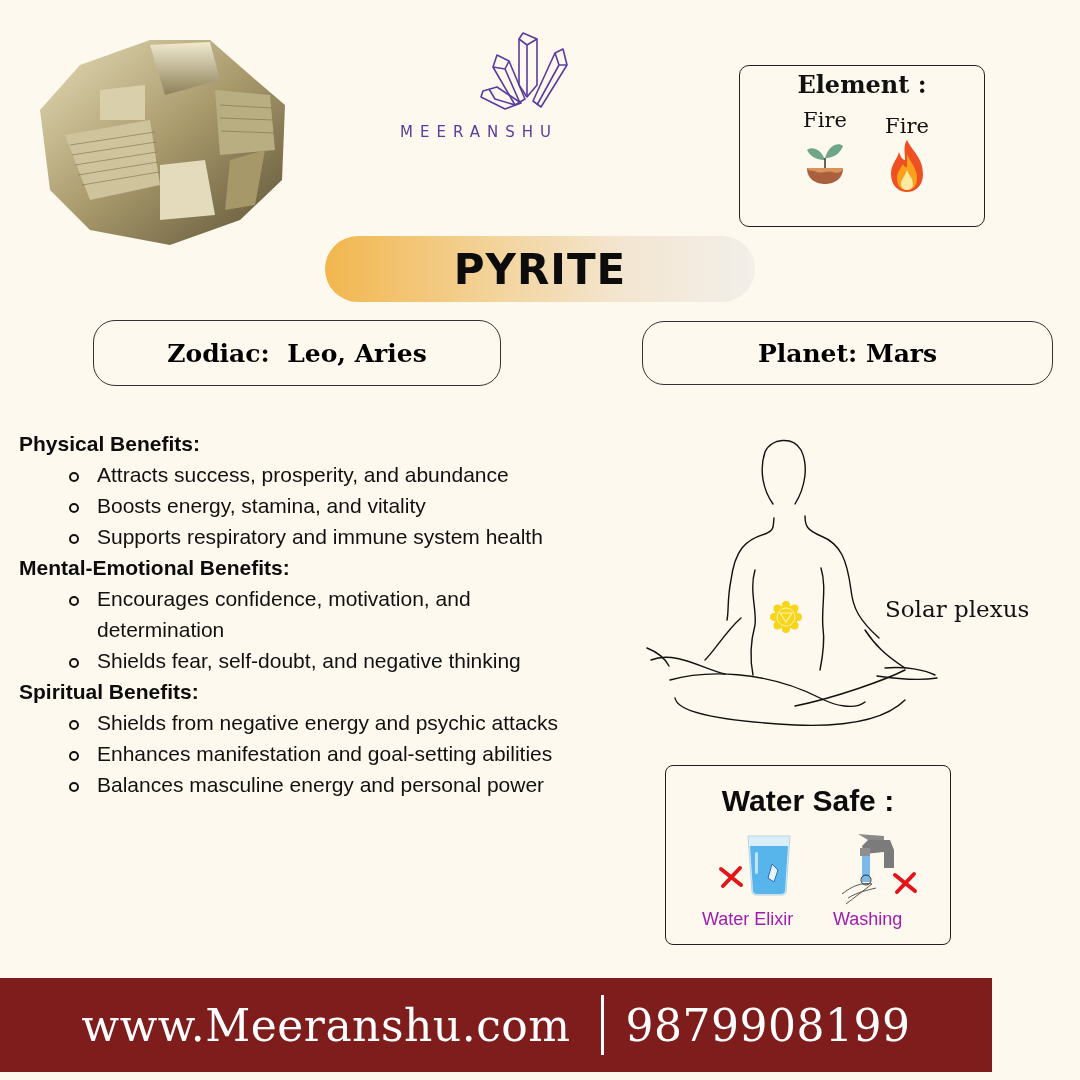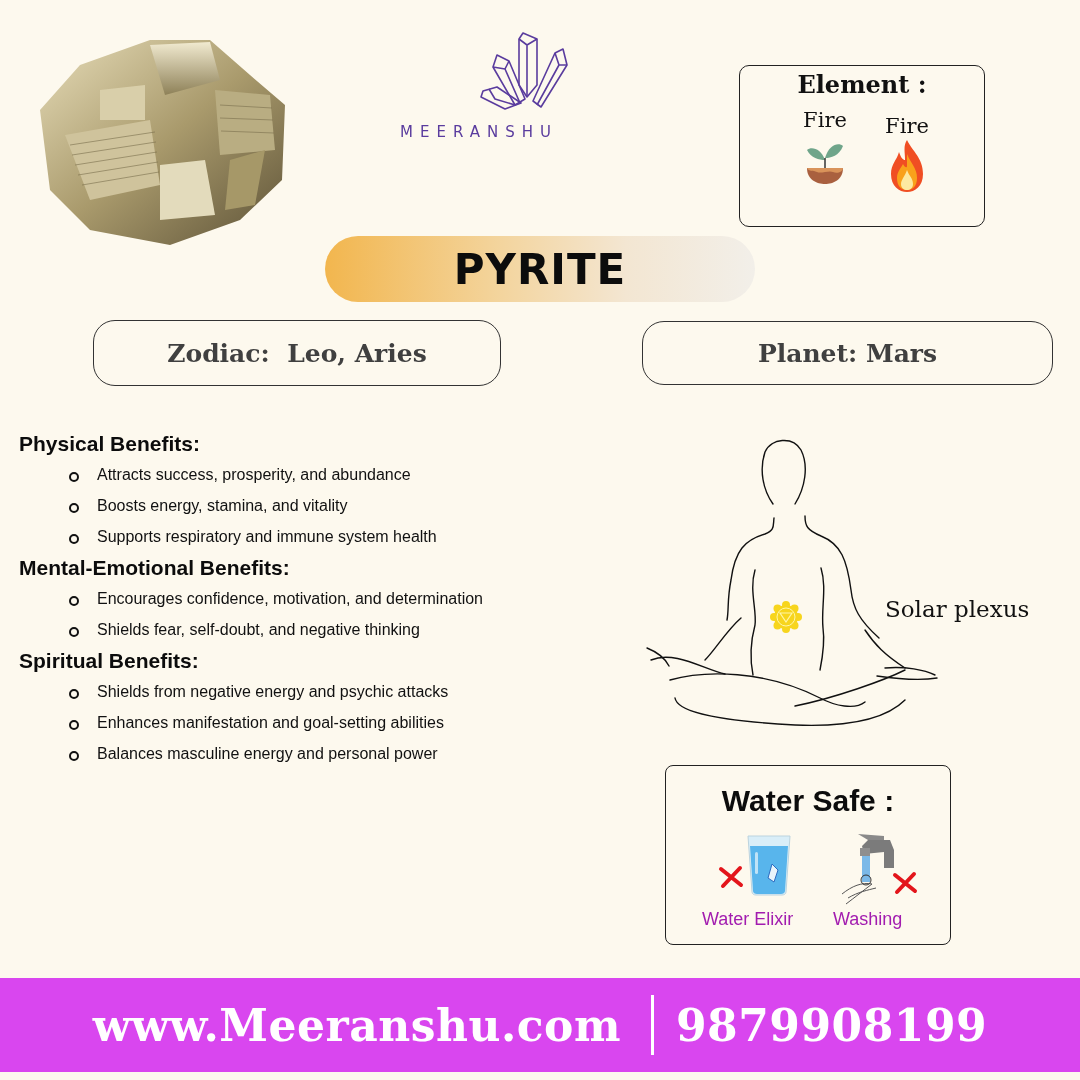--- a/index.html
+++ b/index.html
@@ -40,31 +40,31 @@
     left:325px; top:236px; width:430px; height:66px; border-radius:33px;
     background:linear-gradient(90deg,#f2b64e 0%,#f3d49c 40%,#f3e6d2 70%,#f2efe9 100%);
     display:flex; align-items:center; justify-content:center;
   }
   #title-text { font-family:"DejaVu Sans", sans-serif; font-weight:bold; font-size:42px; color:#0c0c0c; letter-spacing:1px; }
 
   
   .info-pill {
     border:1.5px solid #333; border-radius:22px; box-sizing:border-box;
     display:flex; align-items:center; justify-content:center;
-    font-family:"DejaVu Serif", serif; font-weight:bold; font-size:25px; color:#404040;
+    font-family:"DejaVu Serif", serif; font-weight:bold; font-size:25px; color:#000000;
   }
   #zodiac-pill { left:93px; top:320px; width:408px; height:66px; }
   #planet-pill { left:642px; top:321px; width:411px; height:64px; }
 
   
   #benefits { left:19px; top:428px; width:625px; }
   .section-title { font-weight:bold; font-size:21px; line-height:31px; color:#0c0c0c; font-family:"Liberation Sans","DejaVu Sans",sans-serif; }
   ul.bullets { list-style:none; margin:0; padding:0 0 0 78px; }
   ul.bullets li {
-    position:relative; font-size:16px; line-height:31px; color:#111;
+    position:relative; font-size:21px; line-height:31px; color:#111;
     font-family:"Liberation Sans","DejaVu Sans",sans-serif;
     padding-right:40px;
   }
   ul.bullets li::before {
     content:""; position:absolute; left:-28px; top:13px;
     width:6px; height:6px; border:2px solid #111; border-radius:50%;
   }
 
   
   #figure { left:645px; top:430px; width:300px; height:300px; }
@@ -78,22 +78,22 @@
     border:1.5px solid #222; border-radius:8px; box-sizing:border-box;
   }
   #water-title {
     position:absolute; left:0; right:0; top:18px; text-align:center;
     font-family:"Liberation Sans","DejaVu Sans",sans-serif; font-weight:bold; font-size:30px; color:#0c0c0c;
   }
   .water-label { position:absolute; font-family:"Liberation Sans","DejaVu Sans",sans-serif; font-size:18px; color:#a21caf; }
 
   
   #footer {
-    left:0; top:978px; width:1080px; height:94px; background:#d946ef;
-    display:flex; align-items:center; justify-content:center;font-weight:bold;
+    left:0; top:978px; width:992px; height:94px; background:#7f1d1d;
+    display:flex; align-items:center; justify-content:center;
   }
   #footer-text {
     font-family:"DejaVu Serif", serif; font-size:44px; color:#fff; letter-spacing:0.5px;
     display:flex; align-items:center;
   }
   #footer-divider { display:inline-block; width:3px; height:60px; background:#fff; margin:0 22px 0 30px; }
 </style>
 </head>
 <body>
 

